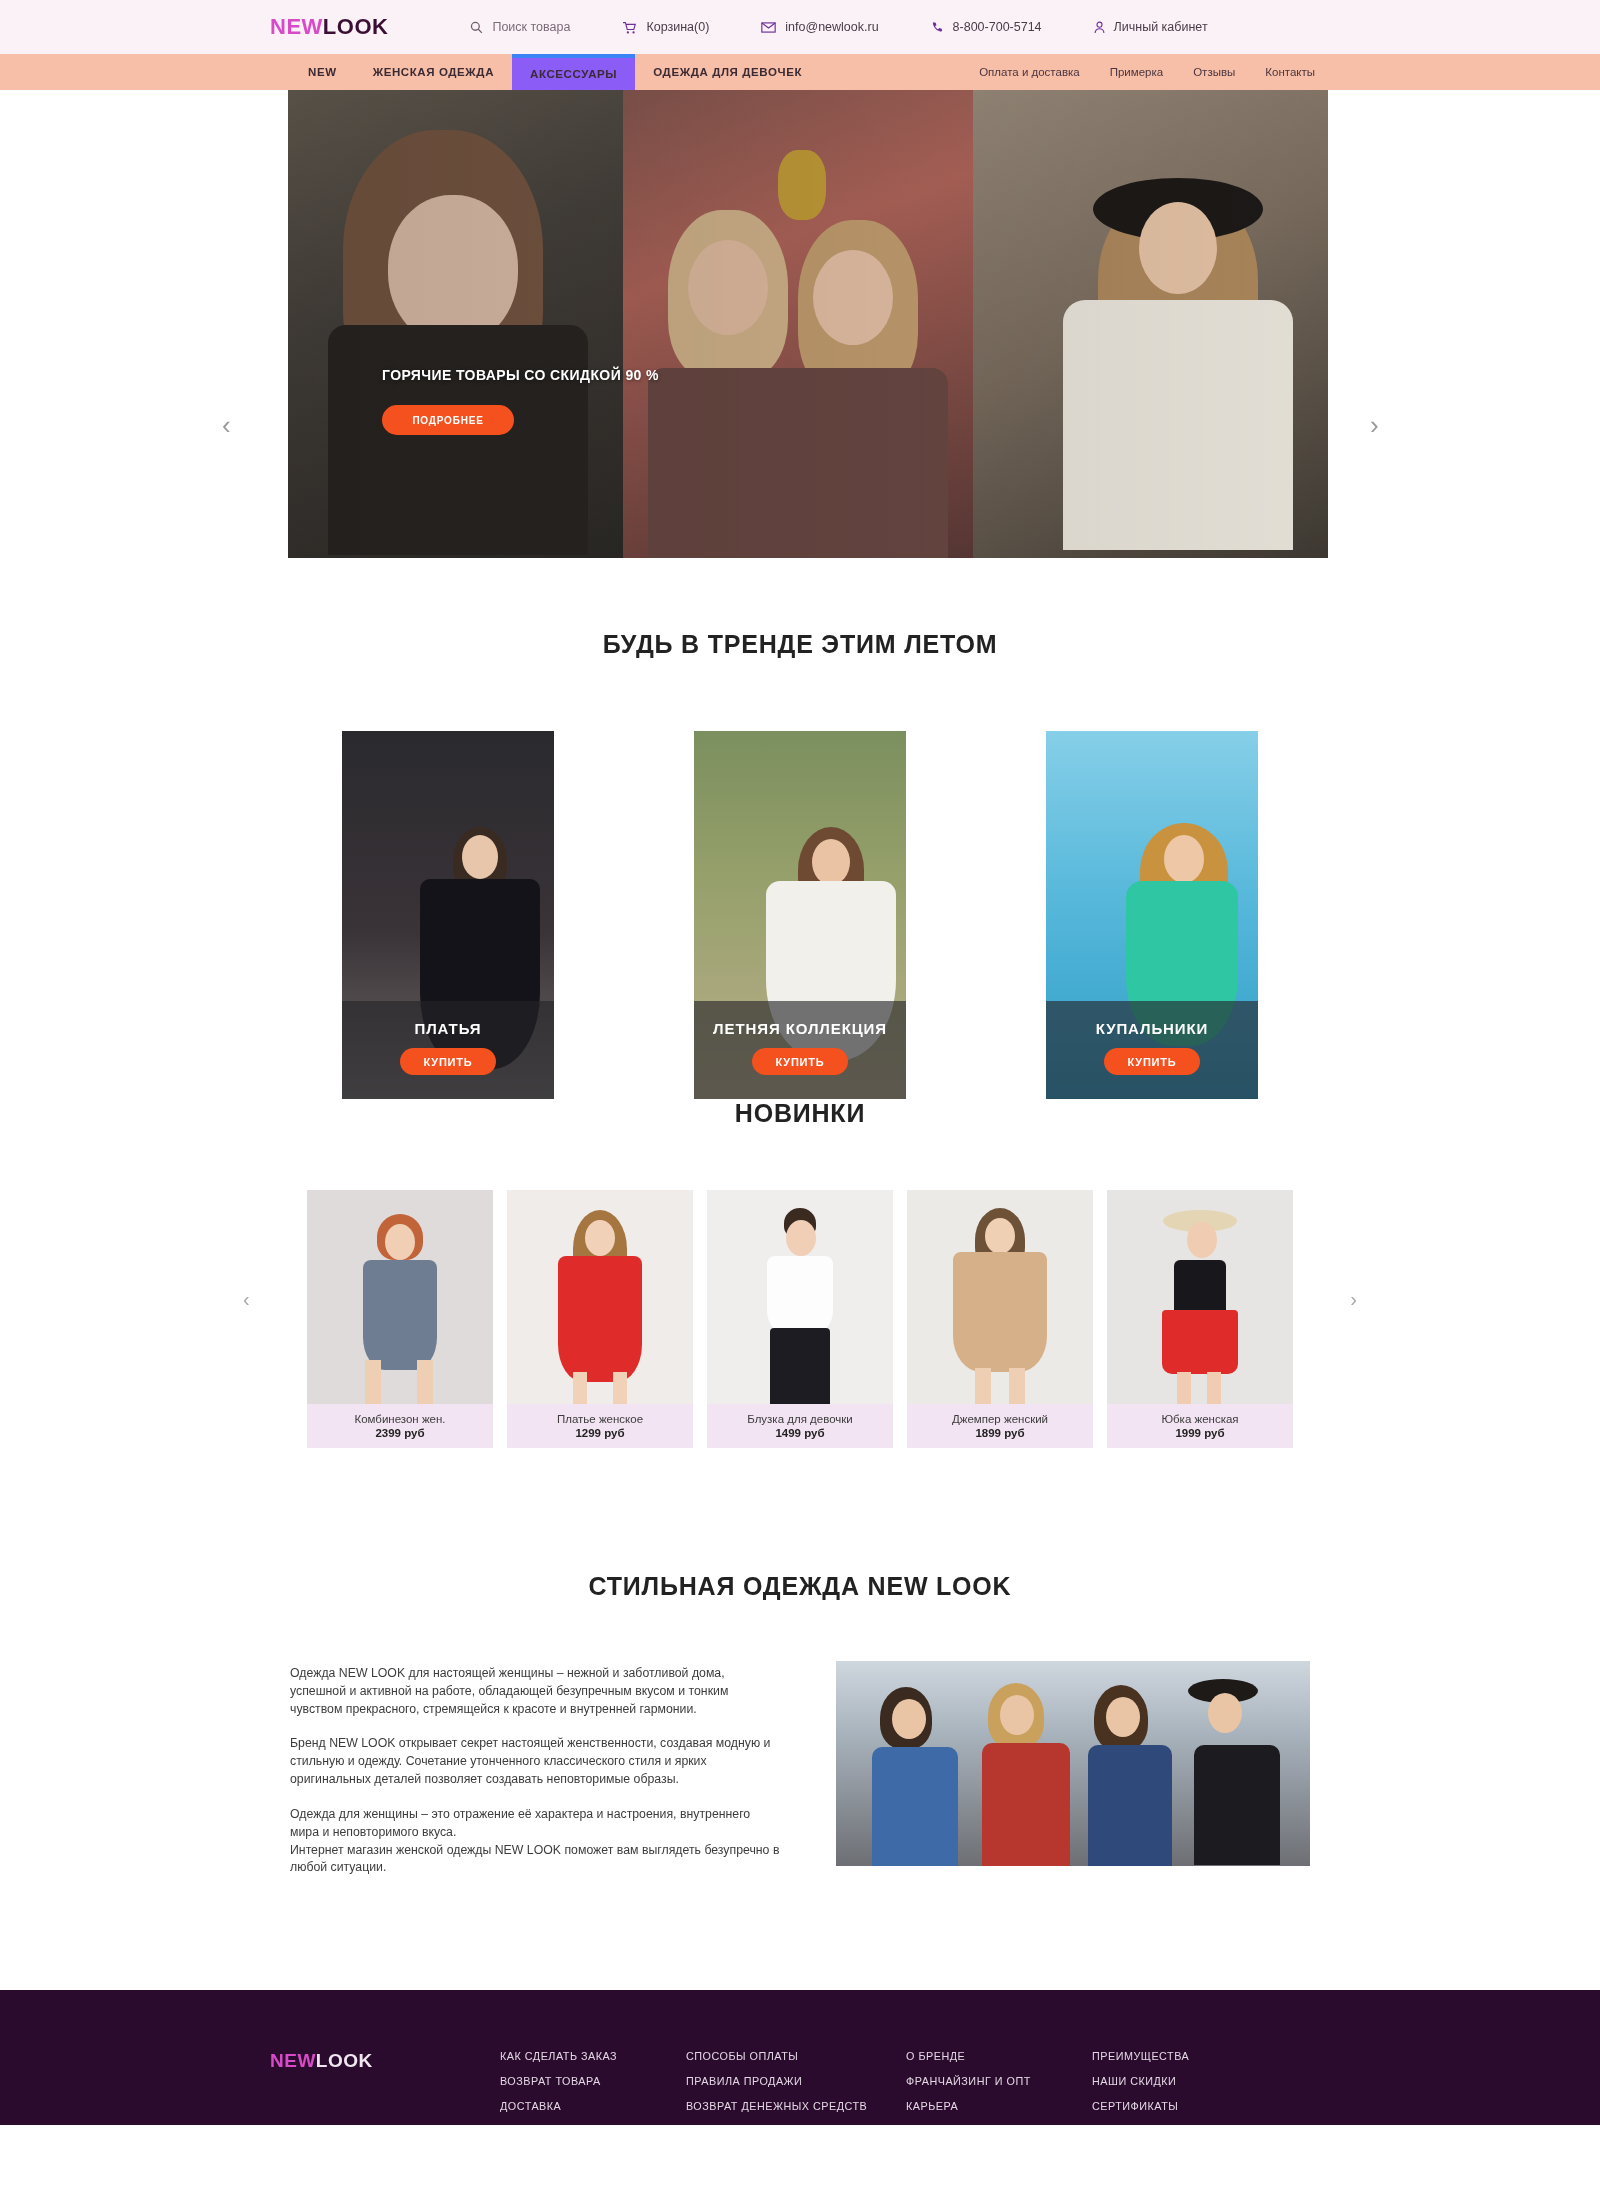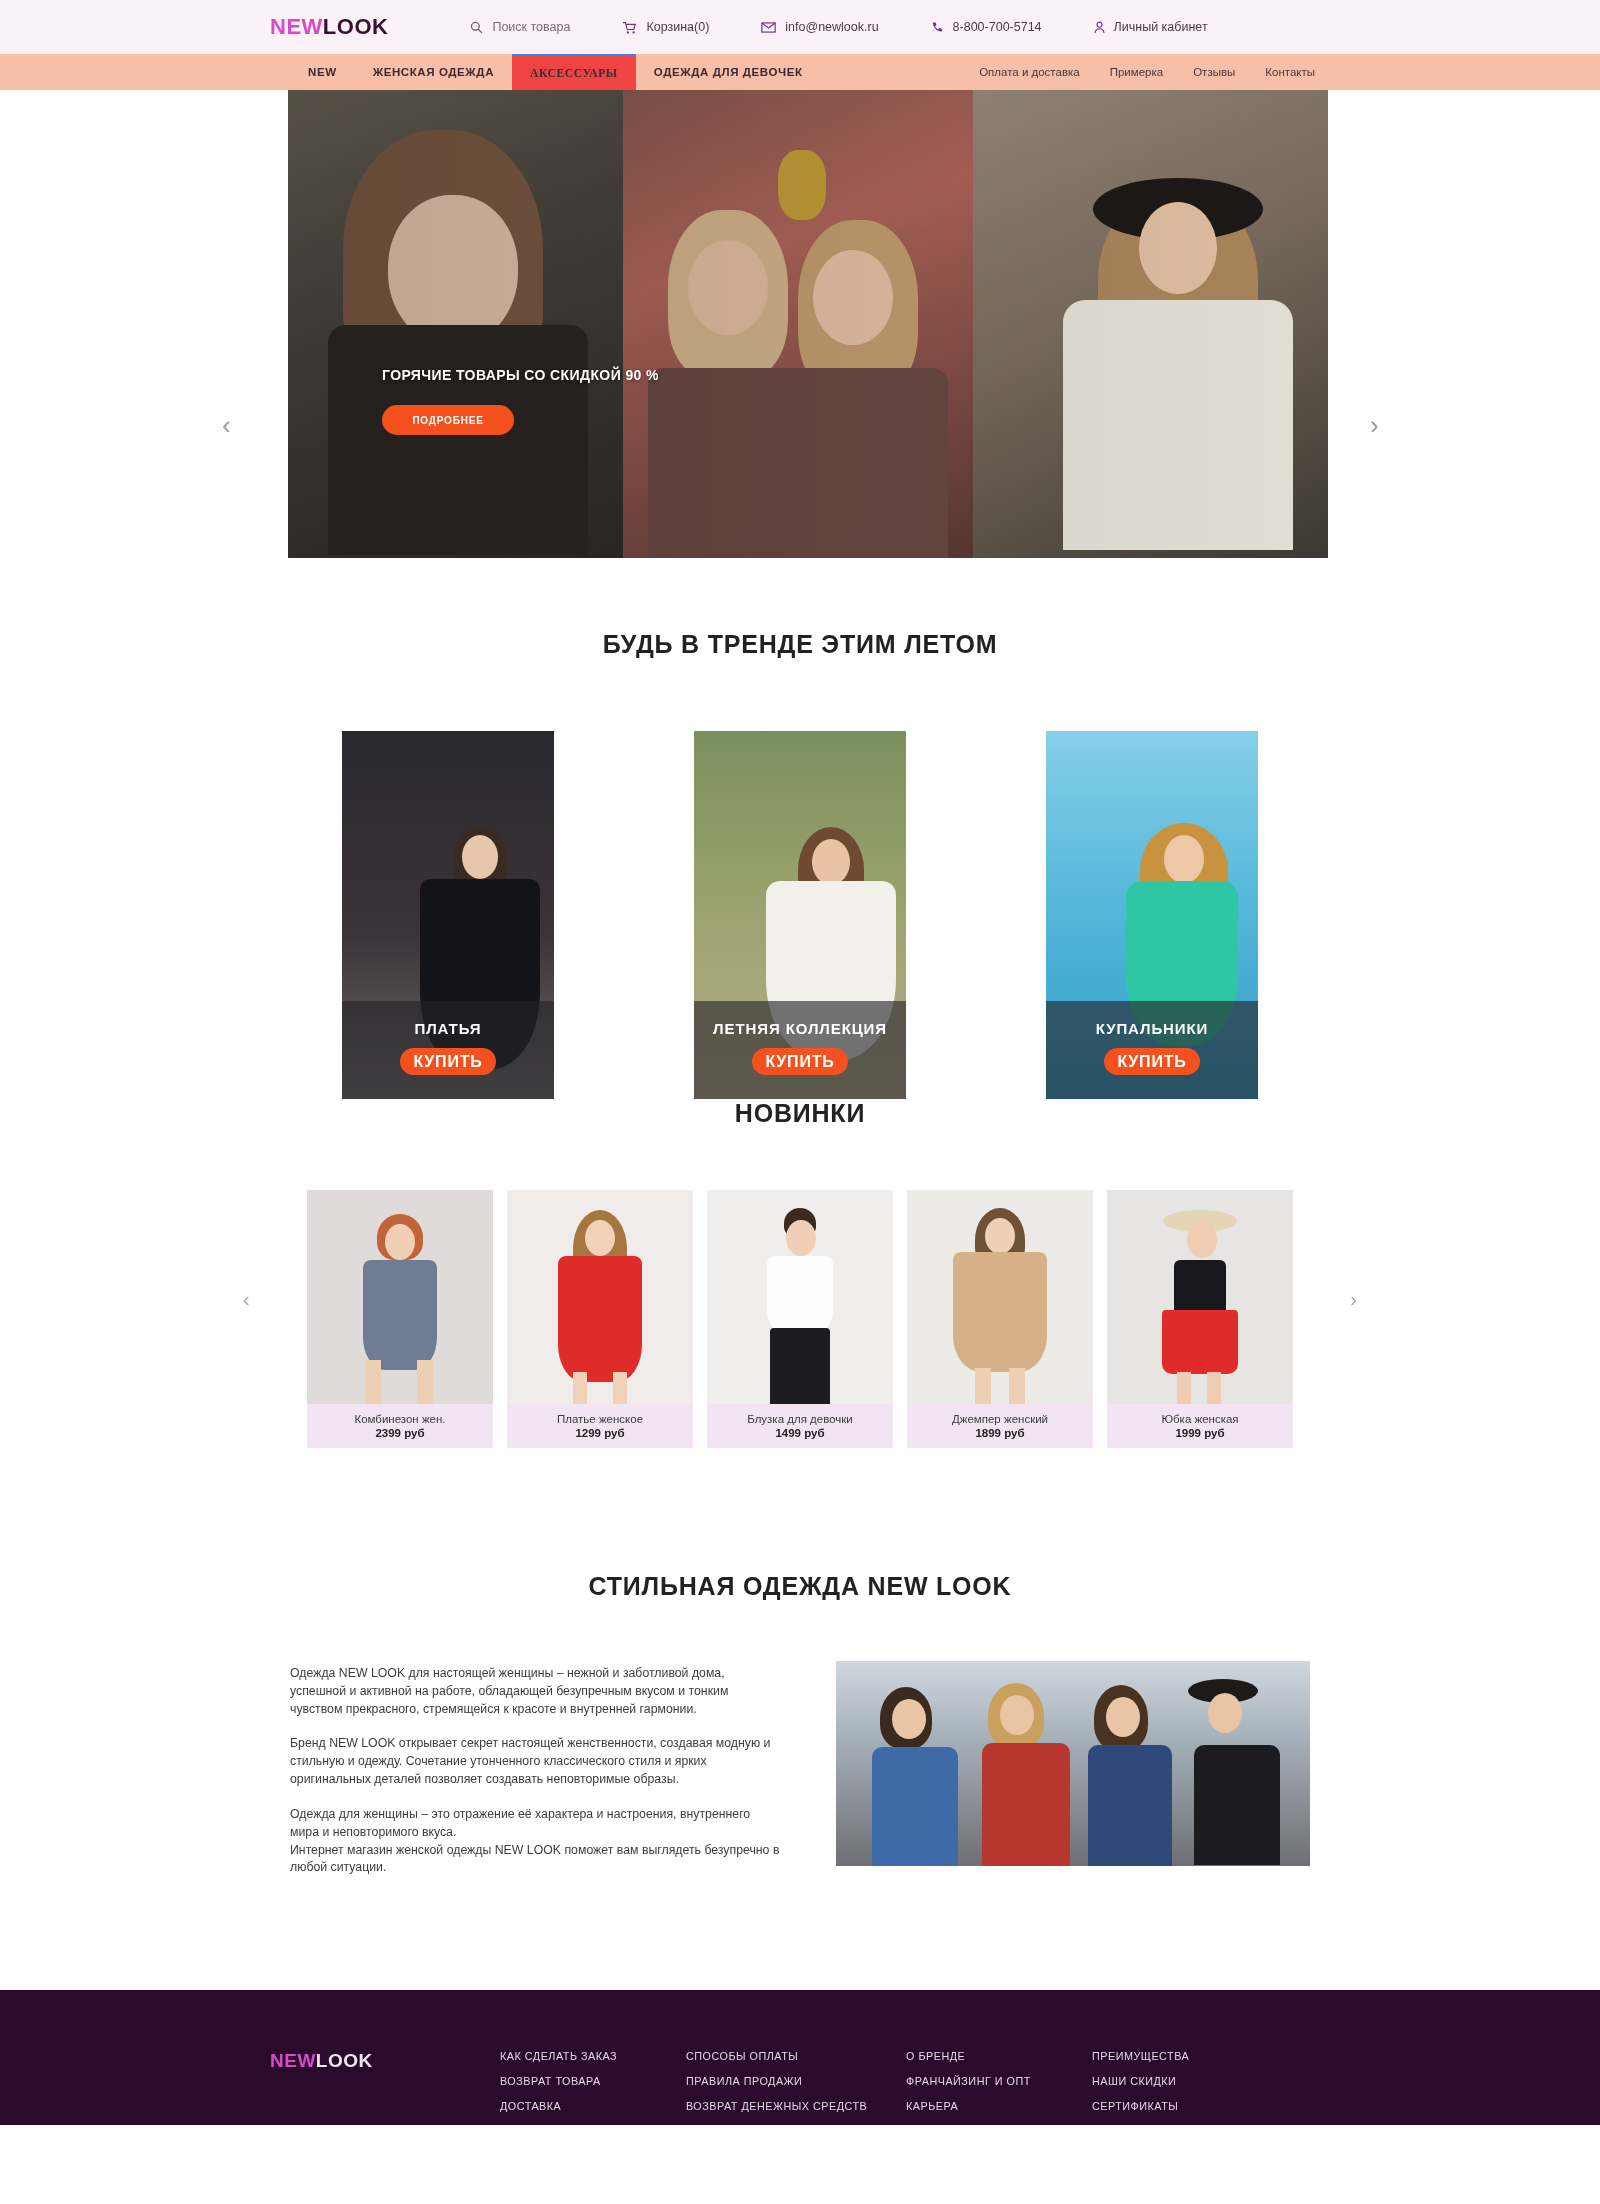--- a/index.html
+++ b/index.html
@@ -62,23 +62,22 @@
     font-size: 11.5px;
     font-weight: bold;
     letter-spacing: .6px;
     color: #3b2a33;
     text-decoration: none;
     display: flex;
     align-items: center;
     padding: 0 18px;
   }
   .nav-left a.active {
-    background: #ef4444;
-    border-top: 1px solid #3b82f6;
-    font-family: Liberation Serif, serif;
+    background: #8b5cf6;
+    border-top: 4px solid #3b82f6;
   }
   .nav-right { margin-left: auto; display: flex; align-items: stretch; }
   .nav-right a {
     font-size: 11.5px;
     color: #4a3540;
     text-decoration: none;
     display: flex;
     align-items: center;
     padding: 0 15px;
   }
@@ -224,21 +223,21 @@
     z-index: 3;
   }
   .tcard .t-btn {
     position: absolute;
     left: 50%;
     transform: translateX(-50%);
     bottom: 24px;
     width: 96px;
     height: 27px;
     z-index: 3;
-    font-size: 16px;
+    font-size: 11px;
   }
 
   
   .new-sec { }
   .new-wrap {
     margin: 62px auto 0;
     width: 986px;
     position: relative;
     display: flex;
     justify-content: space-between;

